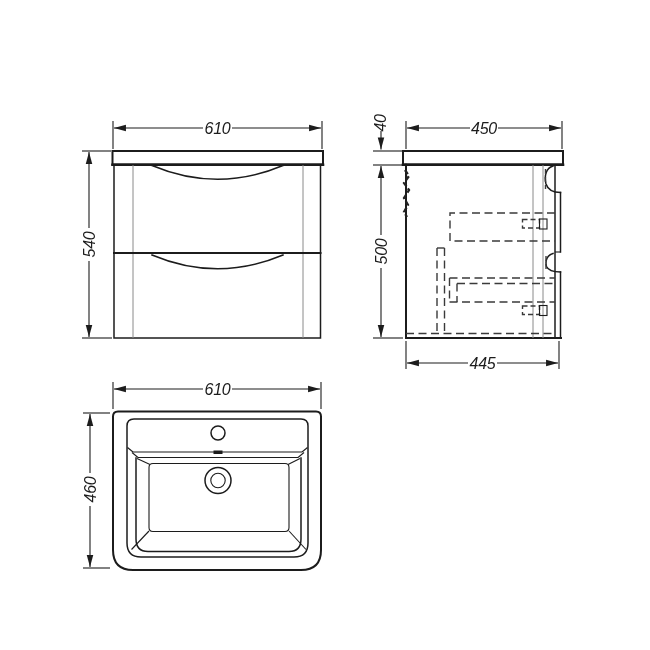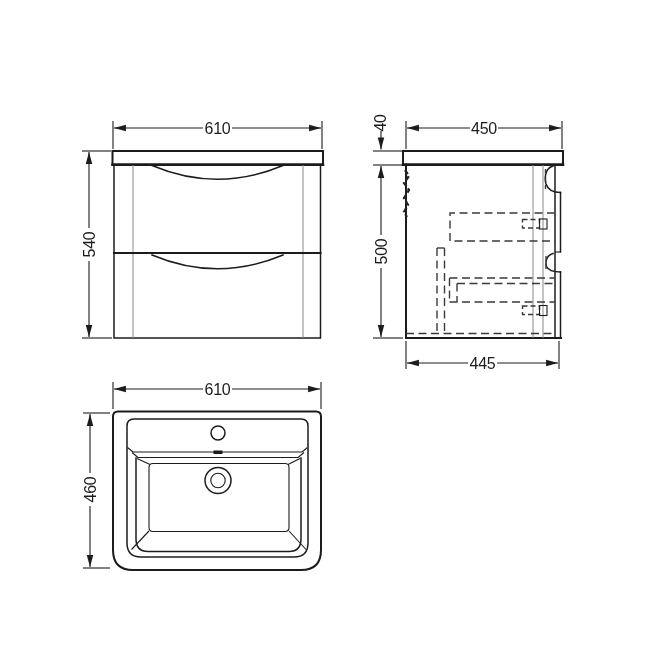--- a/index.html
+++ b/index.html
@@ -1,16 +1,16 @@
 <!DOCTYPE html>
 <html><head>
 <meta charset="utf-8">
 <style>
   html,body{margin:0;padding:0;background:#ffffff;}
-  .stage{width:650px;height:650px;position:relative;background:#ffffff;overflow:hidden;}
+  .stage{width:650px;height:650px;position:relative;background:#ffffff;overflow:hidden;font-style:italic;}
   svg{display:block;}
   .s-outline{stroke:#1c1c1c;stroke-width:2;fill:none;stroke-linecap:square;}
   .s-heavy{stroke:#1c1c1c;stroke-width:2.6;fill:none;stroke-linecap:square;}
   .s-med{stroke:#1c1c1c;stroke-width:1.5;fill:none;stroke-linecap:square;}
   .s-thin{stroke:#1c1c1c;stroke-width:1.1;fill:none;stroke-linecap:butt;}
   .s-panel{stroke:#8a8a8a;stroke-width:1;fill:none;}
   .s-dash{stroke:#3a3a3a;stroke-width:1.4;fill:none;stroke-dasharray:8 4.5;stroke-linecap:butt;}
   .s-dash-sm{stroke:#3a3a3a;stroke-width:1.4;fill:none;stroke-dasharray:5 3;}
   .s-bracket{stroke:#222222;stroke-width:2.3;fill:none;stroke-dasharray:5 2.5;stroke-linecap:butt;}
   .dim{stroke:#1c1c1c;stroke-width:1.1;fill:none;}

